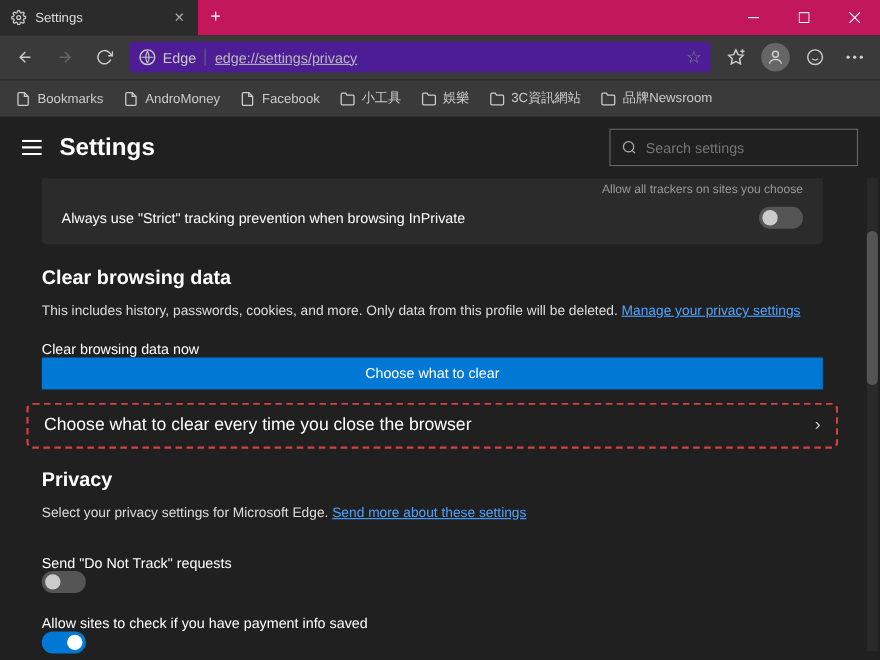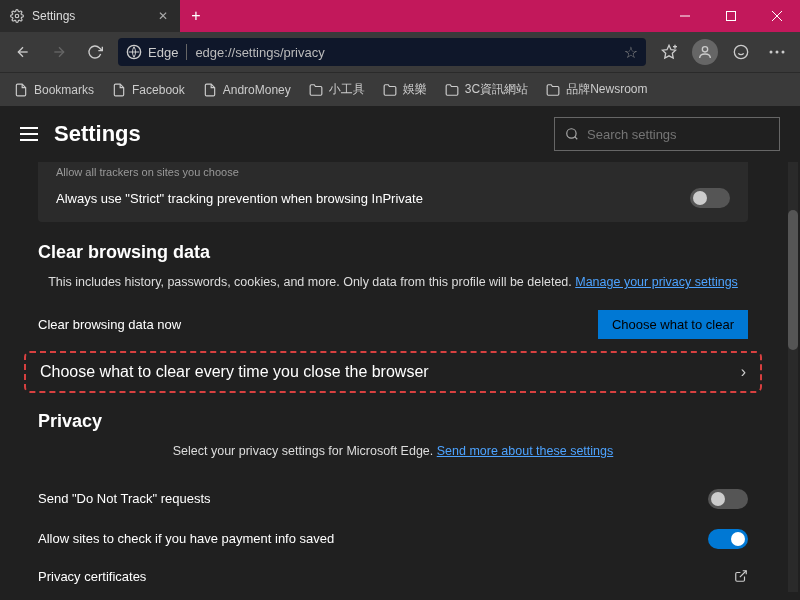--- a/index.html
+++ b/index.html
@@ -13,24 +13,24 @@
 .tab .tclose { width: 14px; height: 14px; color: #aaa; font-size: 12px; display:flex; align-items:center; justify-content:center; cursor:pointer; }
 .newtab { width: 32px; height: 32px; display:flex; align-items:center; justify-content:center; color:#fff; font-size:16px; cursor:pointer; }
 .wincontrols { margin-left:auto; display:flex; }
 .winbtn { width: 46px; height: 32px; display:flex; align-items:center; justify-content:center; color:#fff; cursor:pointer; }
 .winbtn svg { width:10px; height:10px; }
 
 
 .addrbar { height: 40px; background: #3a3a3a; display:flex; align-items:center; padding: 0 6px; gap: 2px; }
 .navbtn { width: 34px; height: 34px; display:flex; align-items:center; justify-content:center; color:#ccc; cursor:pointer; border-radius:2px; }
 .navbtn.disabled { color:#666; }
-.addrbox { flex:1; height: 28px; background:#0f172a; border-radius:4px; display:flex; align-items:center; padding:0 8px; gap:8px; margin: 0 4px; }
+.addrbox { flex:1; height: 28px; background:#4c1d95; border-radius:4px; display:flex; align-items:center; padding:0 8px; gap:8px; margin: 0 4px; }
 .addrbox .edgeicon { display:flex; align-items:center; gap:6px; color:#ccc; font-size:13px; }
 .addrbox .sep { width:1px; height:16px; background:#666; }
-.addrbox .url { color:#bbb; font-size:13px; flex:1; }
+.addrbox .url { color:#bbb; font-size:13px; flex:1;text-decoration:underline; }
 .addrbox .star { color:#888; }
 .ricon { width:34px; height:34px; display:flex; align-items:center; justify-content:center; color:#ccc; cursor:pointer; }
 .avatar { width:26px; height:26px; border-radius:50%; background:#666; display:flex; align-items:center; justify-content:center; }
 
 
 .bmbar { height: 34px; background: #3a3a3a; border-top:1px solid #2a2a2a; display:flex; align-items:center; padding:0 6px; gap:2px; }
 .bmitem { display:flex; align-items:center; gap:6px; padding:4px 8px; font-size:12px; color:#ccc; cursor:pointer; border-radius:2px; white-space:nowrap; }
 .bmitem .ficon { width:14px; height:14px; }
 
 
@@ -43,26 +43,26 @@
 
 .content { position:absolute; top:162px; left:0; right:14px; bottom:0; overflow:hidden; padding: 0 38px; }
 .scrollbar { position:absolute; right:2px; top:162px; width:10px; height:430px; background:#2a2a2a; }
 .scrollthumb { position:absolute; right:2px; top:210px; width:10px; height:140px; background:#555; border-radius:5px; }
 
 .card { background:#2b2b2b; border-radius:4px; padding:14px 18px; margin-bottom:20px; }
 .card .sub { font-size:11px; color:#999; margin-bottom:10px; }
 .card .row { display:flex; align-items:center; justify-content:space-between; font-size:13px; }
 
 .sectitle { font-size:18px; font-weight:600; margin-bottom:10px; }
-.secdesc { font-size:12.5px; color:#ddd; margin-bottom:18px; line-height:1.5;text-align:center; }
+.secdesc { font-size:12.5px; color:#ddd; margin-bottom:18px; line-height:1.5; }
 .secdesc a { color:#4da3ff; text-decoration:underline; cursor:pointer; }
 
-.settingrow { display:flex; align-items:center; justify-content:space-between; padding: 10px 0; font-size:13px; }
+.settingrow { display:flex; justify-content:space-between; padding: 10px 0; font-size:13px;flex-direction:column; }
 .settingrow .rsub { font-size:11px; color:#888; margin-top:2px; }
-.btn-primary { background:#0078d4; color:#000000; padding:7px 14px; font-size:13px; border:none; cursor:pointer; }
+.btn-primary { background:#0078d4; color:#ffffff; padding:7px 14px; font-size:13px; border:none; cursor:pointer; }
 
 .highlight { border:2px dashed #d84040; border-radius:6px; padding: 10px 14px; margin: 2px -14px 18px -14px; display:flex; align-items:flex-start; justify-content:space-between; }
 .chev { color:#ccc; }
 
 .toggle { width:40px; height:20px; border-radius:10px; position:relative; cursor:pointer; }
 .toggle.off { background:#555; }
 .toggle.off::after { content:""; position:absolute; left:3px; top:3px; width:14px; height:14px; border-radius:50%; background:#ccc; }
 .toggle.on { background:#0078d4; }
 .toggle.on::after { content:""; position:absolute; right:3px; top:3px; width:14px; height:14px; border-radius:50%; background:#fff; }
 
@@ -174,28 +174,28 @@
         <path d="M14 2H6a2 2 0 0 0-2 2v16a2 2 0 0 0 2 2h12a2 2 0 0 0 2-2V8z"></path>
         <polyline points="14 2 14 8 20 8"></polyline>
       </svg>
       <span>Bookmarks</span>
     </div>
   <div class="bmitem">
       <svg class="ficon" viewBox="0 0 24 24" fill="none" stroke="#ccc" stroke-width="2">
         <path d="M14 2H6a2 2 0 0 0-2 2v16a2 2 0 0 0 2 2h12a2 2 0 0 0 2-2V8z"></path>
         <polyline points="14 2 14 8 20 8"></polyline>
       </svg>
-      <span>Facebook</span>
+      <span>AndroMoney</span>
     </div>
   <div class="bmitem">
       <svg class="ficon" viewBox="0 0 24 24" fill="none" stroke="#ccc" stroke-width="2">
         <path d="M14 2H6a2 2 0 0 0-2 2v16a2 2 0 0 0 2 2h12a2 2 0 0 0 2-2V8z"></path>
         <polyline points="14 2 14 8 20 8"></polyline>
       </svg>
-      <span>AndroMoney</span>
+      <span>Facebook</span>
     </div>
   <div class="bmitem">
       <svg class="ficon" viewBox="0 0 24 24" fill="none" stroke="#ccc" stroke-width="2">
         <path d="M22 19a2 2 0 0 1-2 2H4a2 2 0 0 1-2-2V5a2 2 0 0 1 2-2h5l2 3h9a2 2 0 0 1 2 2z"></path>
       </svg>
       <span>小工具</span>
     </div>
   <div class="bmitem">
       <svg class="ficon" viewBox="0 0 24 24" fill="none" stroke="#ccc" stroke-width="2">
         <path d="M22 19a2 2 0 0 1-2 2H4a2 2 0 0 1-2-2V5a2 2 0 0 1 2-2h5l2 3h9a2 2 0 0 1 2 2z"></path>
@@ -230,21 +230,21 @@
     <svg width="14" height="14" viewBox="0 0 24 24" fill="none" stroke="#aaa" stroke-width="2">
         <circle cx="11" cy="11" r="8"></circle>
         <line x1="21" y1="21" x2="16.65" y2="16.65"></line>
       </svg>
     <input placeholder="Search settings" style="">
   </div>
 </div>
 
 <div class="content">
 
-  <div class="card" style="margin-top:-10px;">
+  <div class="card" style="margin-top:-10px;text-align:right;">
     <div class="sub">Allow all trackers on sites you choose</div>
     <div class="row">
       <span>Always use "Strict" tracking prevention when browsing InPrivate</span>
       <div class="toggle off"></div>
     </div>
   </div>
 
   <div class="sectitle">Clear browsing data</div>
   <div class="secdesc"><span>This includes history, passwords, cookies, and more. Only data from this profile will be deleted. </span><a>Manage your privacy settings</a></div>
 

